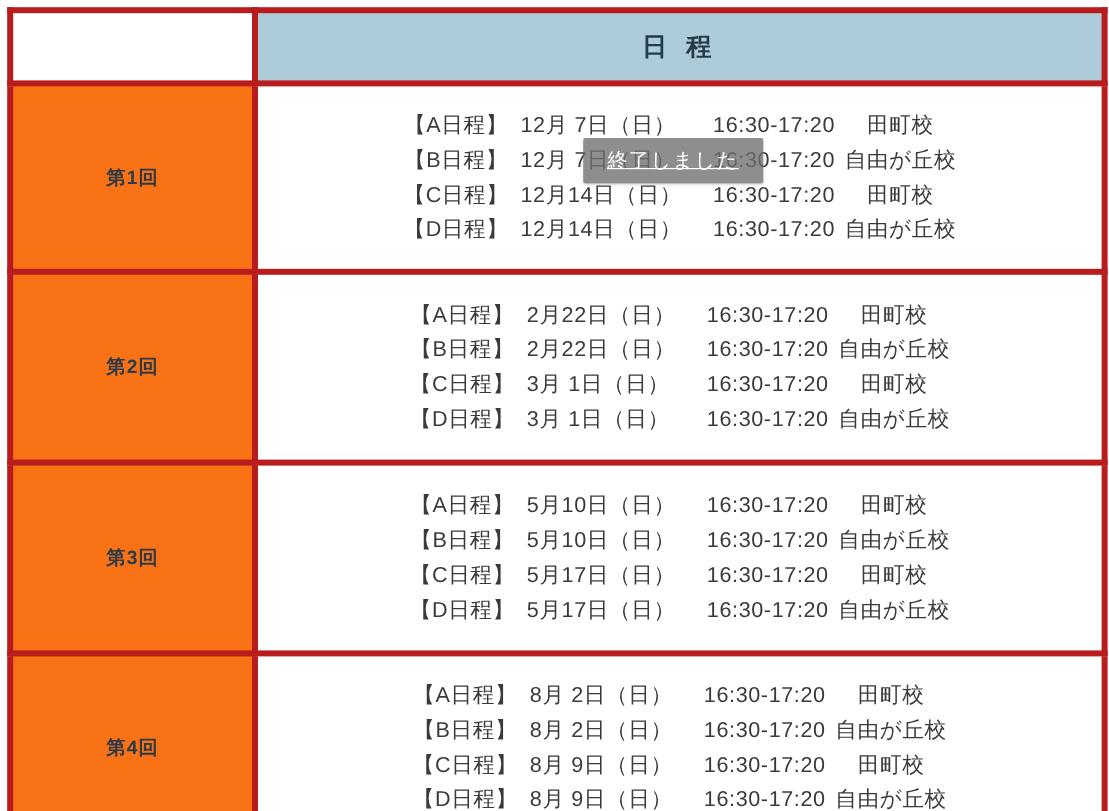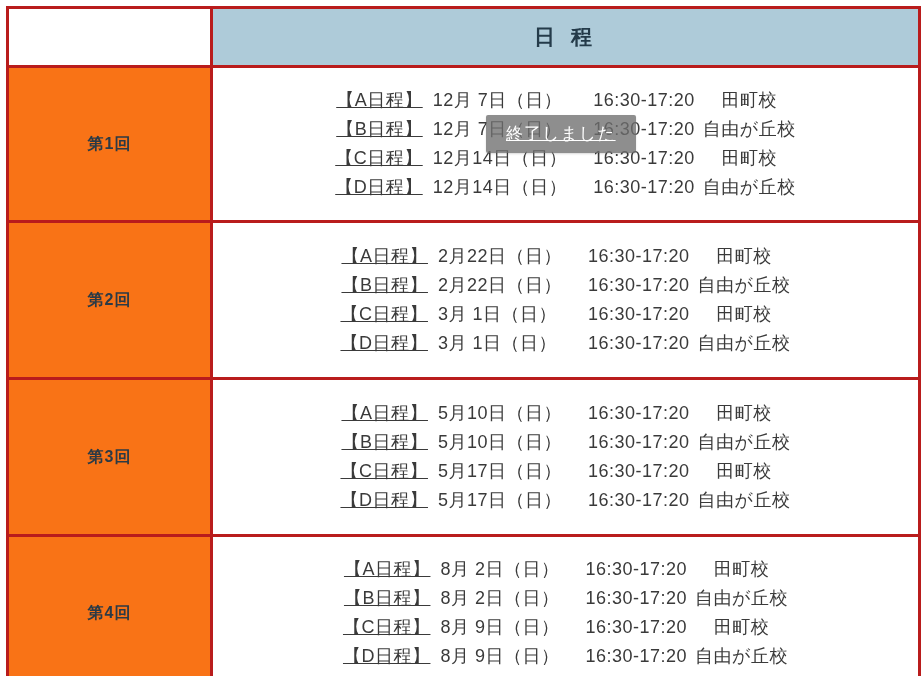--- a/index.html
+++ b/index.html
@@ -24,21 +24,21 @@
 
   table.schedule {
     border-collapse: collapse;
     table-layout: fixed;
     width: 912px;
     margin: 0;
   }
 
   table.schedule td,
   table.schedule th {
-    border: 3px solid #b91c1c;
+    border: 5px solid #b91c1c;
     padding: 0;
   }
 
   .col-label { width: 204px; }
   .col-body  { width: 708px; }
 
   .head-blank {
     background: #ffffff;
     border: 1px solid #ffffff;
   }
@@ -87,22 +87,21 @@
     font-size: 18px;
     color: #3a3a3a;
     letter-spacing: 0.5px;
     line-height: 1.62;
     white-space: nowrap;
   }
 
   .entry .c-course {
     display: table-cell;
     padding-right: 10px;
-    text-align: right;
-    text-decoration: underline;
+    text-align: center;
   }
   .entry .c-date {
     display: table-cell;
     padding-right: 26px;
   }
   .entry .c-time {
     display: table-cell;
     padding-right: 8px;
     text-align: right;
   }

